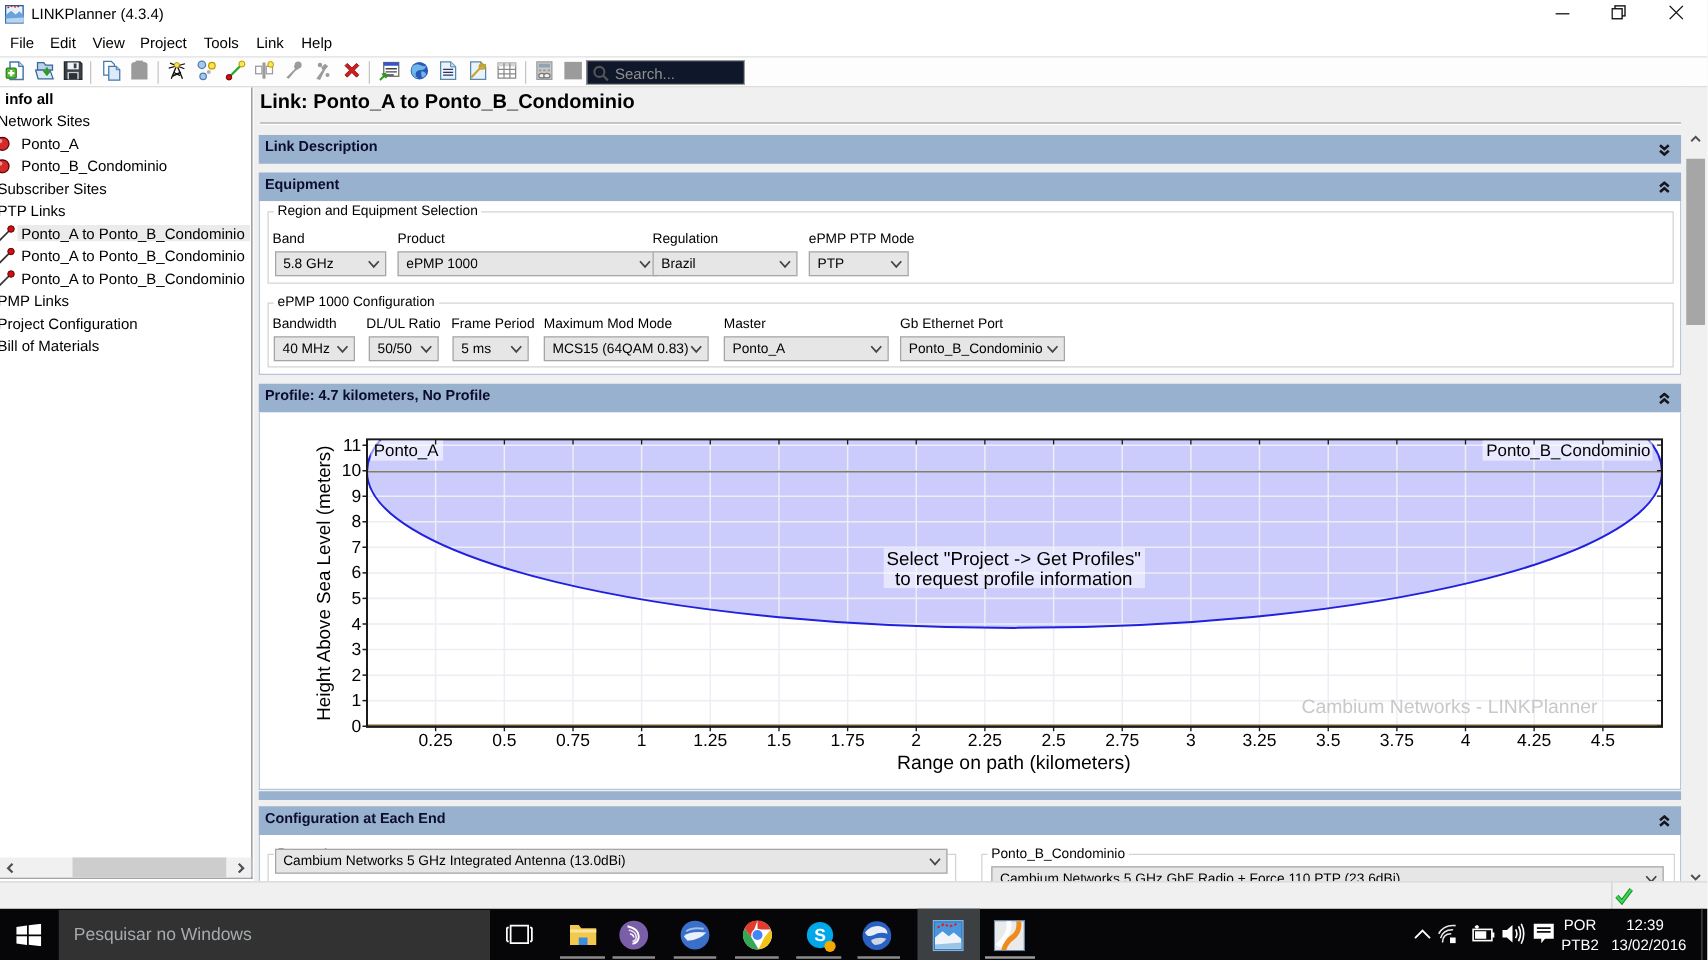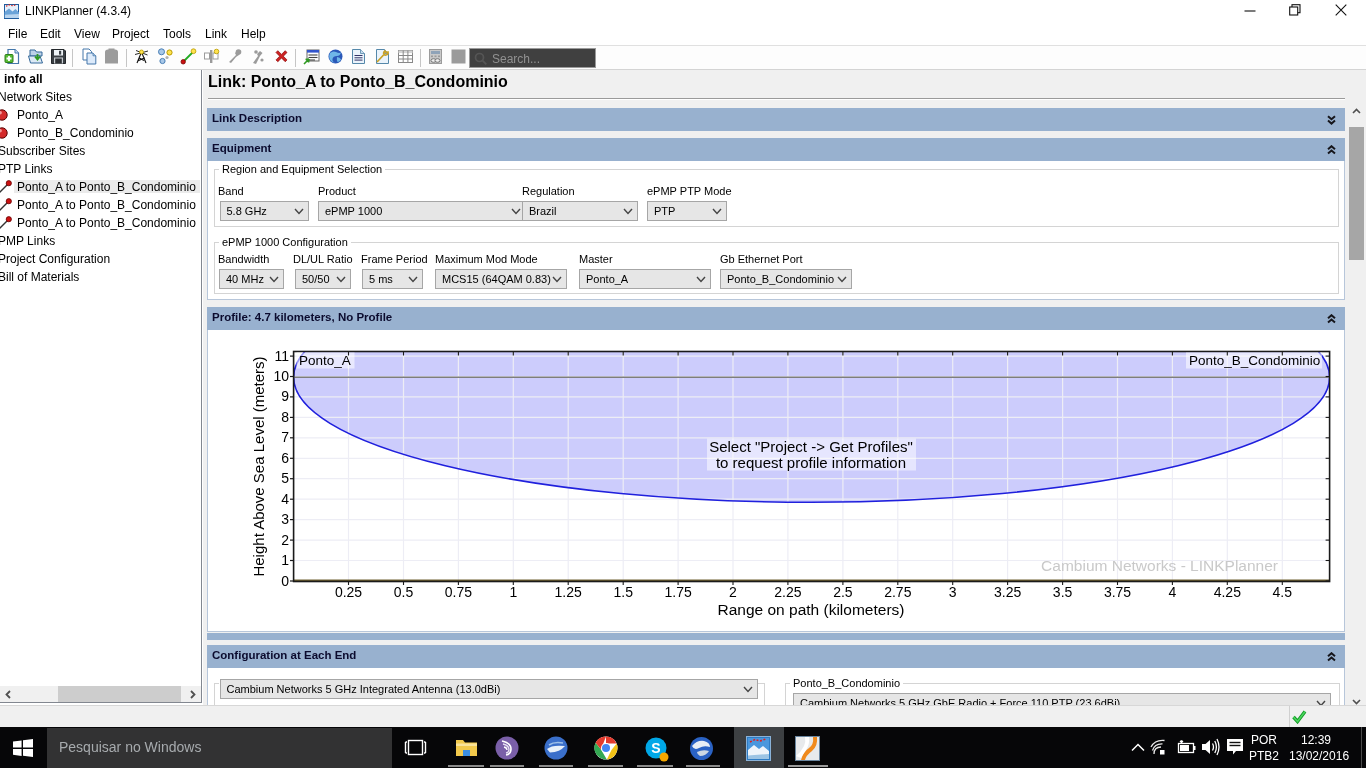--- a/index.html
+++ b/index.html
@@ -197,21 +197,21 @@
         <rect x="7.5" y="7.5" width="2" height="1.6"></rect>
         <rect x="11" y="7.5" width="2" height="1.6"></rect>
       </g>
       <ellipse cx="6.5" cy="12.5" rx="2.5" ry="1.8" fill="#efefef" stroke="#777"></ellipse>
       <ellipse cx="10.5" cy="12.5" rx="2.5" ry="1.8" fill="#efefef" stroke="#777"></ellipse>
     </svg>
 
   <svg class="ticon" style="left:450px" viewBox="0 0 17 17">
       <rect x="1.5" y="1.5" width="14" height="14" fill="#9b9b9b"></rect>
     </svg>
-  <div class="abs" style="left:469px;top:2px;width:127px;height:20px;background:#404040;border:1px solid #9a9a9a">
+  <div class="abs" style="left:469px;top:2px;width:127px;height:20px;background:#0f172a;border:1px solid #9a9a9a">
     <svg class="abs" style="left:4px;top:3px" width="14" height="14" viewBox="0 0 14 14">
         <circle cx="5.5" cy="5.5" r="4" fill="none" stroke="#555" stroke-width="1.7"></circle>
         <line x1="8.6" y1="8.6" x2="12.3" y2="12.3" stroke="#555" stroke-width="1.9"></line>
       </svg>
     <span class="abs" style="left:22px;top:3px;font-size:12px;color:#909090">Search...</span>
   </div>
 </div>
 
 <div id="sidebar" class="abs">
   <div class="trow" style="top:0px">

